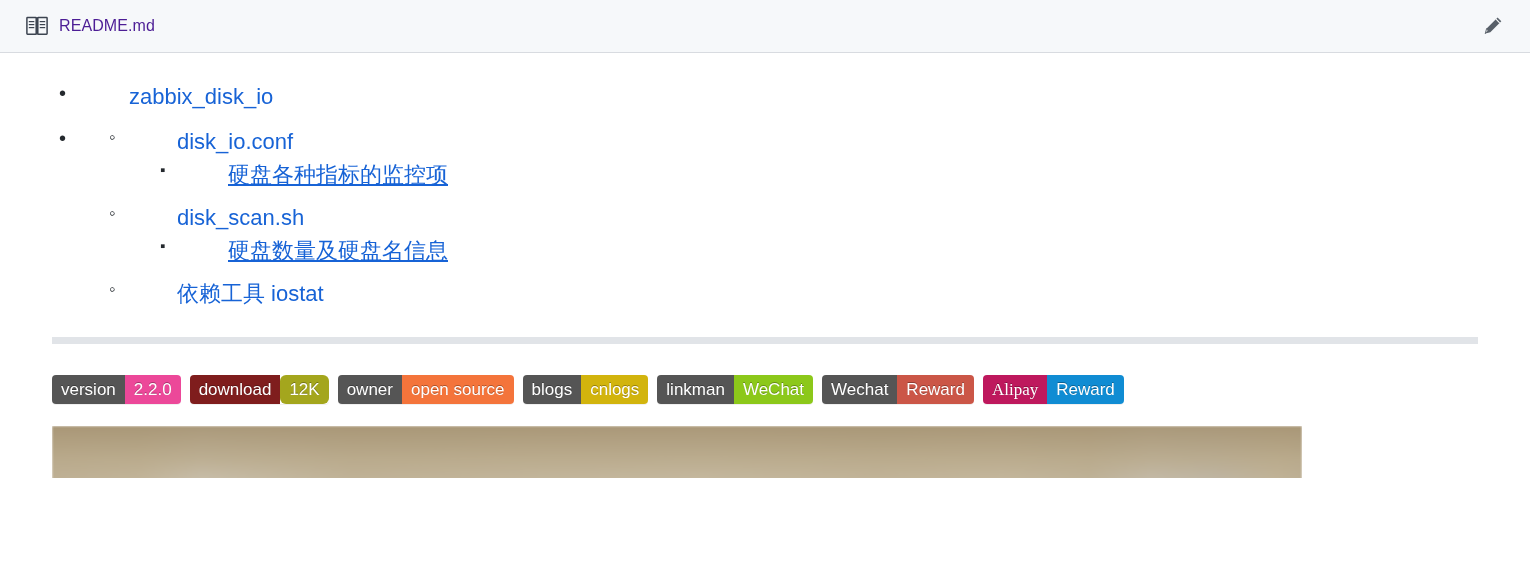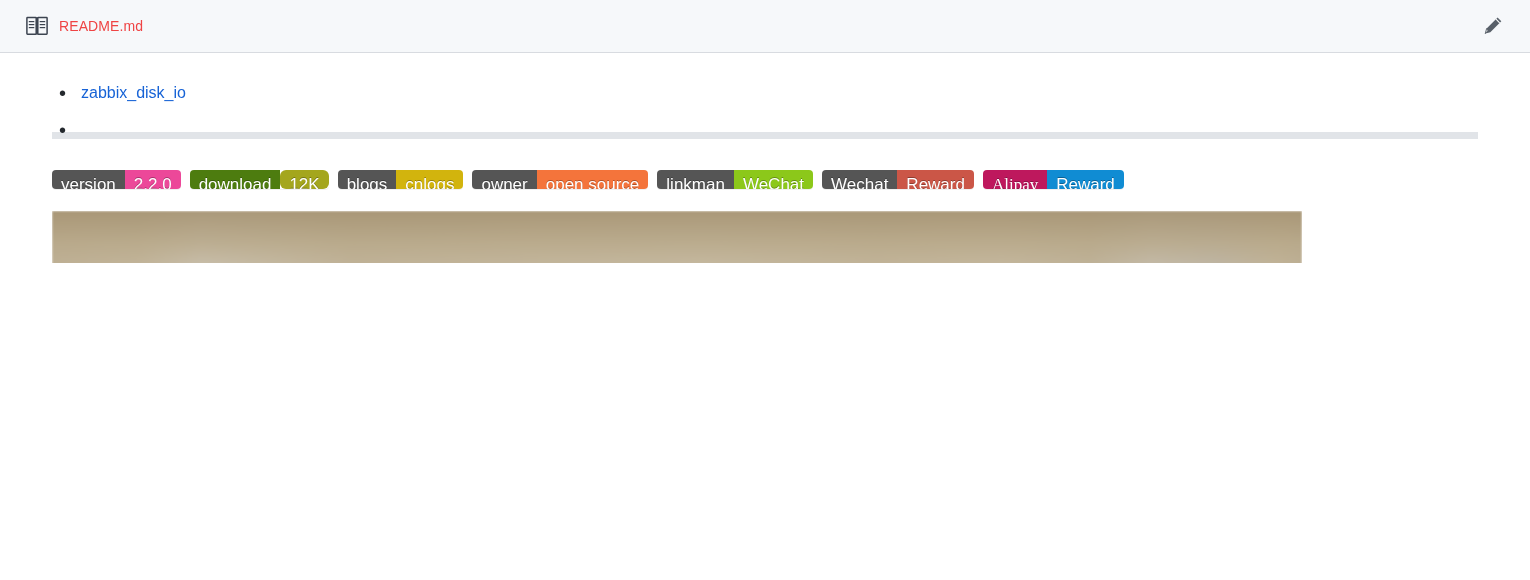--- a/index.html
+++ b/index.html
@@ -29,22 +29,22 @@
     align-items: center;
     gap: 11px;
   }
   .book-icon {
     width: 22px;
     height: 20px;
     display: block;
     flex: 0 0 auto;
   }
   .file-title {
-    font-size: 14px;
-    color: #ef4444;
+    font-size: 16px;
+    color: #4c1d95;
     letter-spacing: 0.1px;
     white-space: nowrap;
   }
   .file-header-spacer { flex: 1 1 auto; }
   .edit-button {
     width: 30px;
     height: 30px;
     display: flex;
     align-items: center;
     justify-content: center;
@@ -97,22 +97,23 @@
   ul.md-list.level-3 > li::before {
     content: "\25AA";
     font-size: 15px;
     top: -1px;
     left: -20px;
   }
 
   .md-link {
     color: #1763d6;
     text-decoration: none;
-    font-size: 16px;
+    font-size: 22px;
     cursor: pointer;
+    margin-left: 48px;
   }
   .md-link.underlined { text-decoration: underline; }
 
   
   .md-hr {
     height: 7px;
     background: #e1e4e8;
     border: 0;
     margin: 28px 0 0 0;
     width: 1426px;
@@ -121,21 +122,21 @@
   
   .badge-row {
     display: flex;
     align-items: center;
     gap: 9px;
     margin-top: 31px;
   }
   .badge {
     display: inline-flex;
     align-items: stretch;
-    height: 19px;
+    height: 29px;
     border-radius: 4px;
     overflow: hidden;
     font-size: 17px;
     line-height: 29px;
     cursor: pointer;
     box-shadow: 0 1px 0 rgba(0,0,0,0.06);
   }
   .badge .b-left,
   .badge .b-right {
     padding: 0 9px;
@@ -219,41 +220,66 @@
 </div>
 
 <div class="readme-body">
 
   <ul class="md-list level-1">
     <li>
       <a class="md-link" href="#">zabbix_disk_io</a>
     </li>
     <li>
 
+      <ul class="md-list level-2">
+        <li>
+          <a class="md-link" href="#">disk_io.conf</a>
+
+          <ul class="md-list level-3">
+            <li>
+              <a class="md-link underlined" href="#">硬盘各种指标的监控项</a>
+            </li>
+          </ul>
+        </li>
+
+        <li>
+          <a class="md-link" href="#">disk_scan.sh</a>
+
+          <ul class="md-list level-3">
+            <li>
+              <a class="md-link underlined" href="#">硬盘数量及硬盘名信息</a>
+            </li>
+          </ul>
+        </li>
+
+        <li>
+          <a class="md-link" href="#">依赖工具 iostat</a>
+        </li>
+      </ul>
     </li>
   </ul>
 
   <hr class="md-hr">
 
   <div class="badge-row">
     <span class="badge">
       <span class="b-left" style="background: rgb(85, 85, 85);">version</span>
       <span class="b-right" style="background: #ec4899;">2.2.0</span>
     </span>
     <span class="badge">
-      <span class="b-left" style="background: #4d7c0f;">download</span>
+      <span class="b-left" style="background: #7f1d1d;">download</span>
       <span class="b-right" style="background: rgb(164, 166, 29); border-radius: 6px;">12K</span>
+    </span>
+    <span class="badge">
+      <span class="b-left" style="background: rgb(85, 85, 85);">owner</span>
+      <span class="b-right" style="background: rgb(244, 116, 59);">open source</span>
     </span>
     <span class="badge">
       <span class="b-left" style="background: rgb(85, 85, 85);">blogs</span>
       <span class="b-right" style="background: rgb(210, 180, 13);">cnlogs</span>
-    </span>
-    <span class="badge">
-      <span class="b-left" style="background: rgb(85, 85, 85);">owner</span>
-      <span class="b-right" style="background: rgb(244, 116, 59);">open source</span>
     </span>
     <span class="badge">
       <span class="b-left" style="background: rgb(85, 85, 85);">linkman</span>
       <span class="b-right" style="background: rgb(140, 200, 26);">WeChat</span>
     </span>
     <span class="badge">
       <span class="b-left" style="background: rgb(85, 85, 85);">Wechat</span>
       <span class="b-right" style="background: rgb(203, 86, 71);">Reward</span>
     </span>
     <span class="badge">

